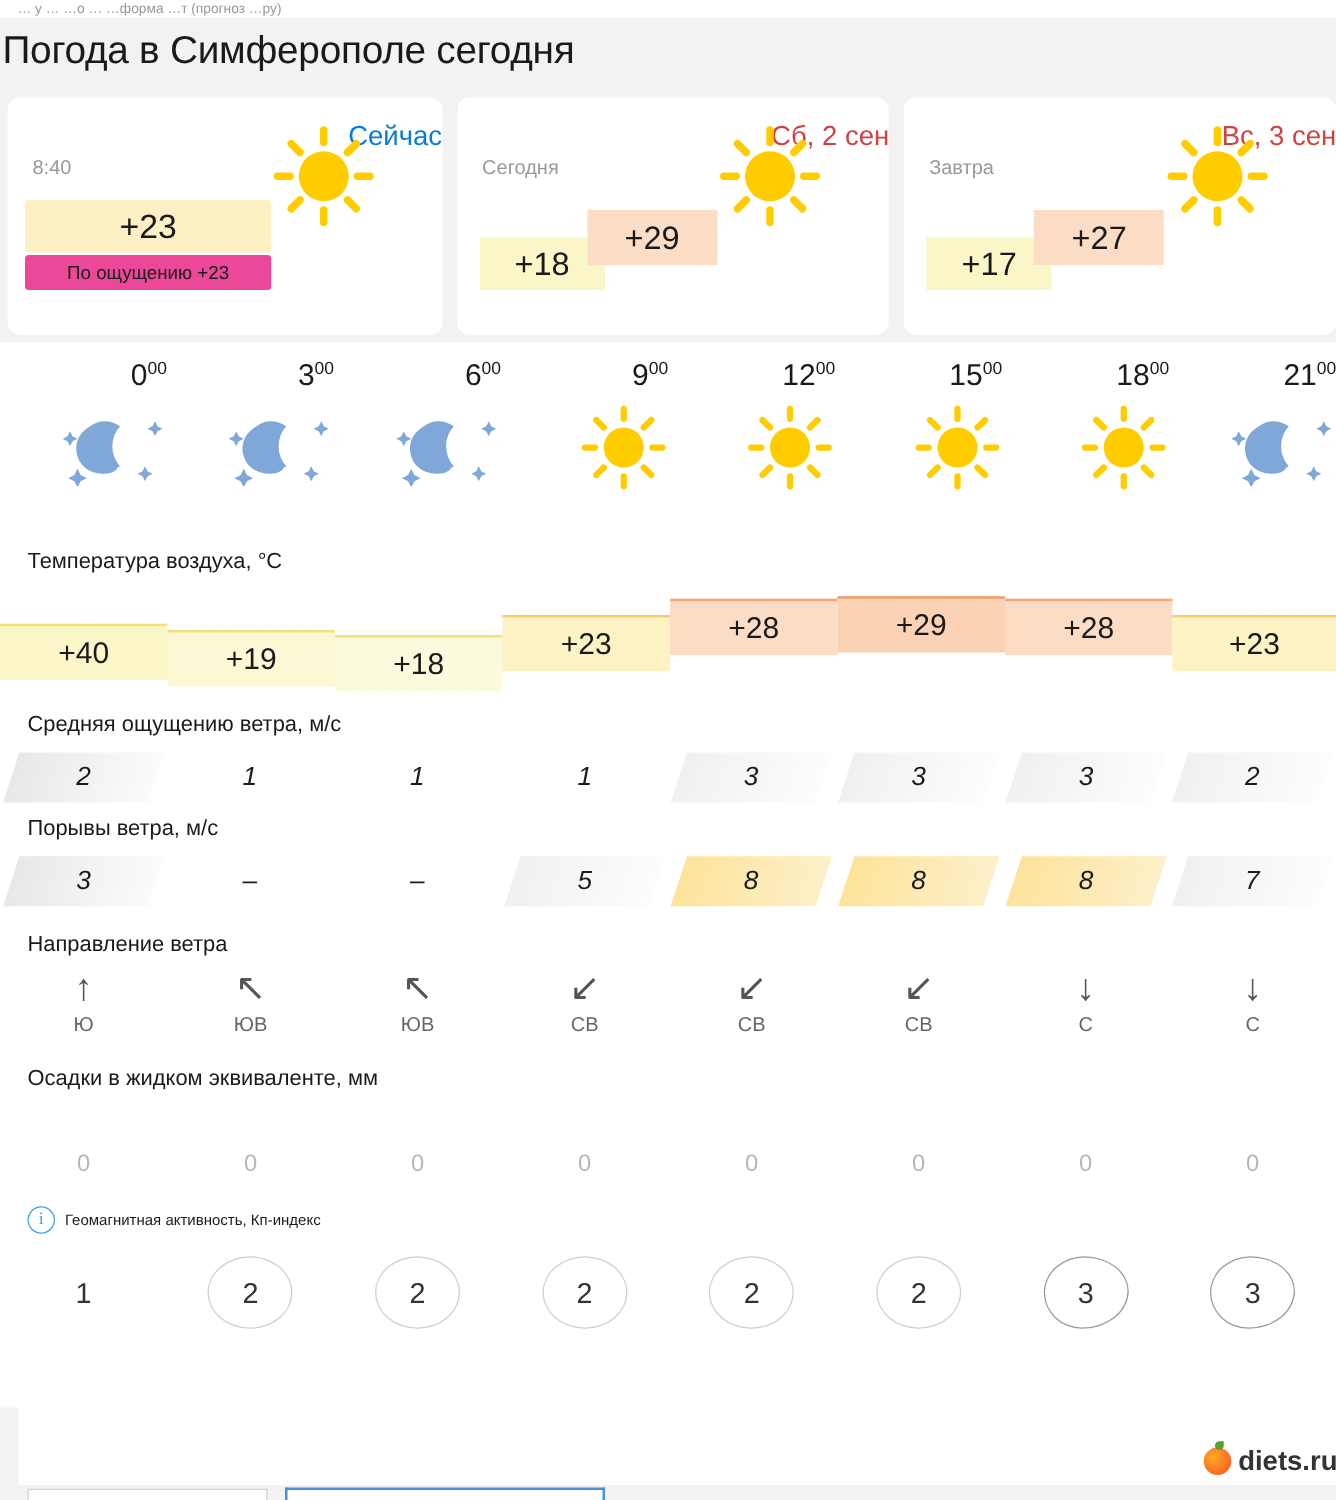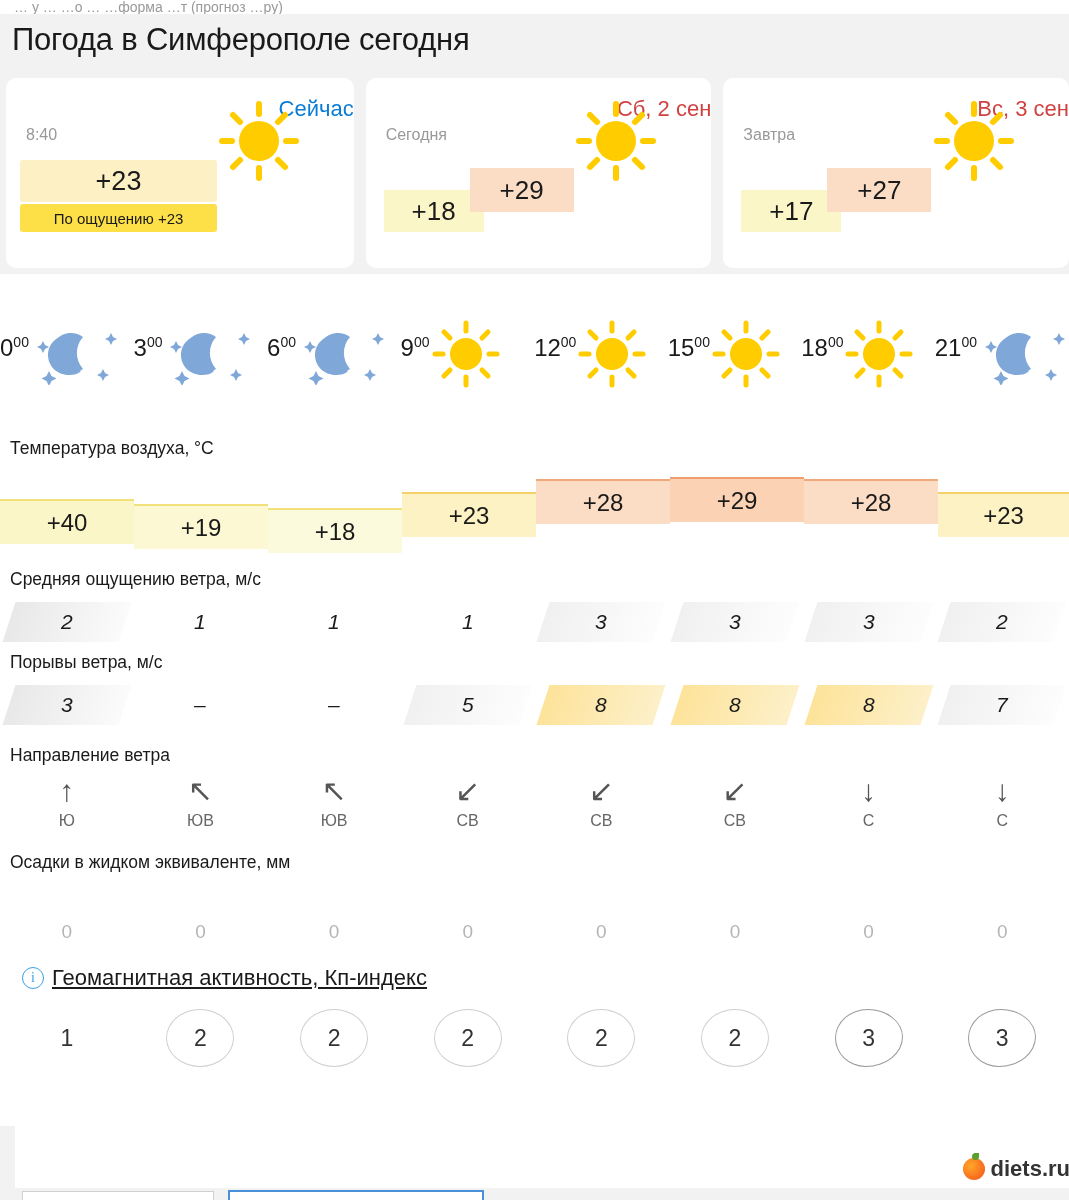--- a/index.html
+++ b/index.html
@@ -8,30 +8,30 @@
     background:#f2f2f2;
     font-family:"Liberation Sans", sans-serif;
     color:#1a1a1a;
     overflow:hidden;
     position:relative;
   }
   .top-strip{
     height:14px;
     background:#ffffff;
     overflow:hidden;
-    font-size:14px;
+    font-size:11px;
     color:#999;
     padding-left:14px;
     line-height:14px;
     white-space:nowrap;
   }
   .page-title{
     font-size:31px;
     font-weight:400;
-    padding:8px 0 0 12px;
+    padding:8px 0 0 2px;
     letter-spacing:-0.2px;
     color:#1a1a1a;
   }
   
   .cards{
     position:absolute;
     top:78px;left:0;
     width:1069px;height:190px;
     display:flex;
     gap:12px;
@@ -67,21 +67,21 @@
     margin:16px 0 0 14px;
     width:197px;height:42px;
     background:#fdf0c4;
     border-radius:3px;
     display:flex;align-items:center;justify-content:center;
     font-size:27px;
   }
   .now-feel{
     margin:2px 0 0 14px;
     width:197px;height:28px;
-    background:#fde047;
+    background:#ec4899;
     border-radius:3px;
     display:flex;align-items:center;justify-content:center;
     font-size:15px;
   }
   .dual{
     position:relative;
     height:70px;
     margin-top:24px;
   }
   .t-night{
@@ -99,35 +99,35 @@
     font-size:26px;
   }
   
   .hours{
     position:absolute;top:274px;left:0;width:1069px;height:136px;
     background:#fff;
     display:flex;
   }
   .hcell{
     flex:1;
-    display:flex;align-items:center;
+    display:flex;flex-direction:column;align-items:flex-end;
     padding-top:12px;
   }
   .hlabel{font-size:24px;color:#1a1a1a;}
   .hlabel sup{font-size:14px;vertical-align:super;}
   .hicon{margin-top:12px;height:62px;display:flex;align-items:center;justify-content:center;}
   
   .panel{
     position:absolute;left:0;top:410px;width:1069px;height:716px;
     background:#fff;
   }
   .sec-title{
     font-size:17.5px;
     color:#1a1a1a;
-    padding-left:10px;
+    padding-left:22px;
   }
   .row{display:flex;width:1069px;}
   .cellwrap{flex:1;display:flex;align-items:center;justify-content:center;}
   
   .temp-row{position:relative;height:74px;width:1069px;}
   .tbar{
     position:absolute;
     height:45px;
     display:flex;align-items:center;justify-content:center;
     font-size:24px;
@@ -568,21 +568,21 @@
     <div class="cellwrap">
         <div class="prec">0</div>
       </div>
     <div class="cellwrap">
         <div class="prec">0</div>
       </div>
   </div>
 
   <div class="geo-title" style="margin-top:22px;">
     <div class="info-i">i</div>
-    <div style="font-size:22px;text-decoration:underline;">Геомагнитная активность, Кп-индекс</div>
+    <div style="font-size:12px;">Геомагнитная активность, Кп-индекс</div>
   </div>
   <div class="row" style="margin-top:18px;">
     <div class="cellwrap">
         <div class="kp none">1</div>
       </div>
     <div class="cellwrap">
         <div class="kp">2</div>
       </div>
     <div class="cellwrap">
         <div class="kp">2</div>

